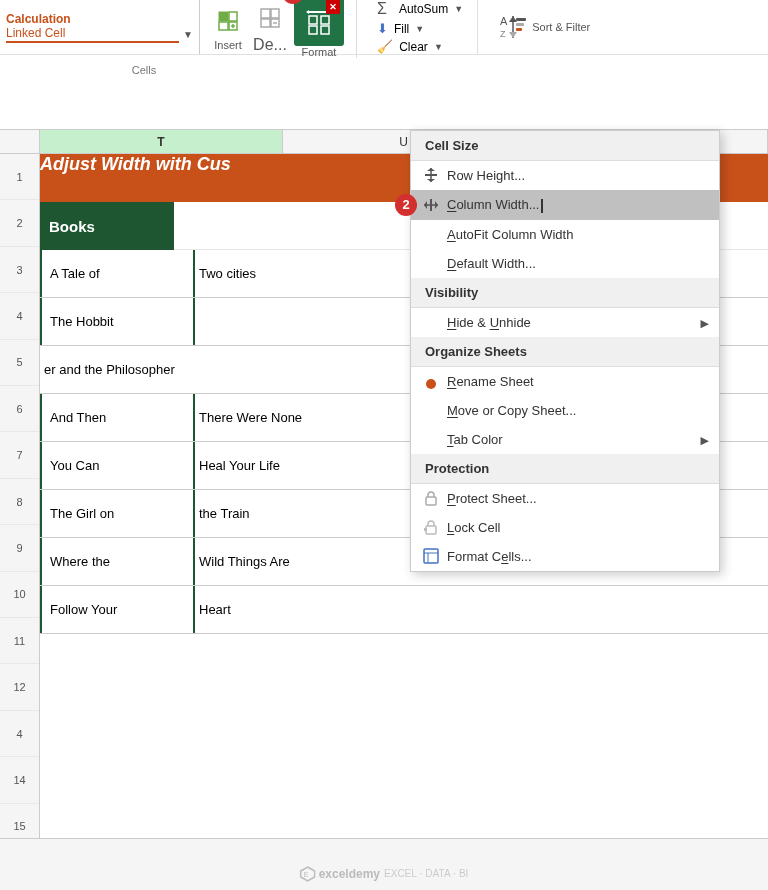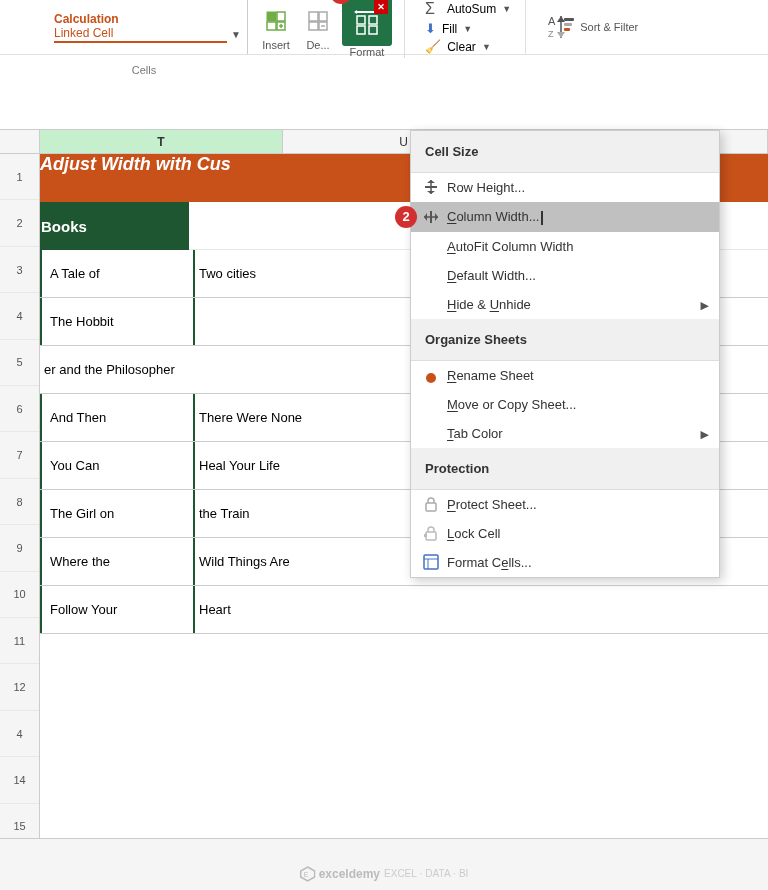--- a/index.html
+++ b/index.html
@@ -34,21 +34,20 @@
     }
 
     .name-box-area {
       width: 200px;
       border-right: 1px solid #ccc;
       display: flex;
       flex-direction: column;
       justify-content: center;
       padding: 2px 6px;
       background: #fff;
-      margin-left: 48px;
     }
     .name-box-label {
       color: #c8511a;
       font-weight: bold;
       font-size: 12px;
     }
     .name-box-value {
       color: #c8511a;
       font-size: 12px;
       border-bottom: 2px solid #c8511a;
@@ -201,28 +200,28 @@
       color: white;
       font-weight: bold;
       font-size: 18px;
     }
 
     .books-header-row {
       height: 48px;
       display: flex;
     }
     .books-cell {
-      width: 149px;
+      width: 134px;
       background: #1d5631;
       color: white;
       font-weight: bold;
       font-size: 15px;
       display: flex;
       align-items: center;
-      padding-left: 0;
+      padding-left: 8px;
       border: 1px solid #1d5631;
     }
     .books-empty {
       flex: 1;
       border-bottom: 1px solid #e8e8e8;
     }
 
     .data-row {
       height: 48px;
       display: flex;
@@ -254,21 +253,21 @@
       left: 410px;
       width: 310px;
       background: #fff;
       border: 1px solid #ccc;
       box-shadow: 3px 3px 10px rgba(0,0,0,0.2);
       z-index: 100;
     }
 
     .menu-section-header {
       background: #f0f0f0;
-      padding: 13px 14px;
+      padding: 7px 14px;
       font-weight: bold;
       font-size: 13px;
       color: #333;
       border-bottom: 1px solid #ddd;
     }
 
     .menu-item {
       display: flex;
       align-items: flex-end;
       padding: 7px 14px 7px 36px;
@@ -397,21 +396,21 @@
           <div style="display:flex;flex-direction:column;align-items:center;">
             <div class="small-ribbon-btn">
               <svg width="22" height="22" viewBox="0 0 22 22">
                 <rect x="2" y="2" width="9" height="9" fill="none" stroke="#aaa" stroke-width="1.5"></rect>
                 <rect x="2" y="12" width="9" height="8" fill="none" stroke="#aaa" stroke-width="1.5"></rect>
                 <rect x="12" y="2" width="8" height="9" fill="none" stroke="#aaa" stroke-width="1.5"></rect>
                 <rect x="12" y="12" width="8" height="8" fill="none" stroke="#aaa" stroke-width="1.5"></rect>
                 <line x1="14" y1="16" x2="18" y2="16" stroke="#aaa" stroke-width="1.5"></line>
               </svg>
             </div>
-            <span style="font-size:11px;color:#555;">De...</span>
+            <span style="font-size:16px;color:#555;">De...</span>
           </div>
 
           <div style="display:flex;flex-direction:column;align-items:center;position:relative;">
             <div style="position:relative;">
 
               <div class="red-badge badge-1" style="position:absolute;top:-14px;left:-12px;width:22px;height:22px;font-size:13px;">1</div>
               <div class="format-btn">
 
                 <div style="position:absolute;top:2px;right:2px;width:14px;height:14px;background:#c00;color:white;font-size:9px;font-weight:bold;display:flex;align-items:center;justify-content:center;border-radius:1px;">✕</div>
 
@@ -583,20 +582,21 @@
   <div class="menu-item">
     <span class="menu-icon"></span>
     <span><span class="menu-item-underline">A</span>utoFit Column Width</span>
   </div>
 
   <div class="menu-item">
     <span class="menu-icon"></span>
     <span><span class="menu-item-underline">D</span>efault Width...</span>
   </div>
 
+  <div class="menu-section-header">Visibility</div>
 
   <div class="menu-item">
     <span class="menu-icon"></span>
     <span><span class="menu-item-underline">H</span>ide &amp; <span class="menu-item-underline">U</span>nhide</span>
     <span class="submenu-arrow">▶</span>
   </div>
 
   <div class="menu-section-header">Organize Sheets</div>
 
   <div class="menu-item">

